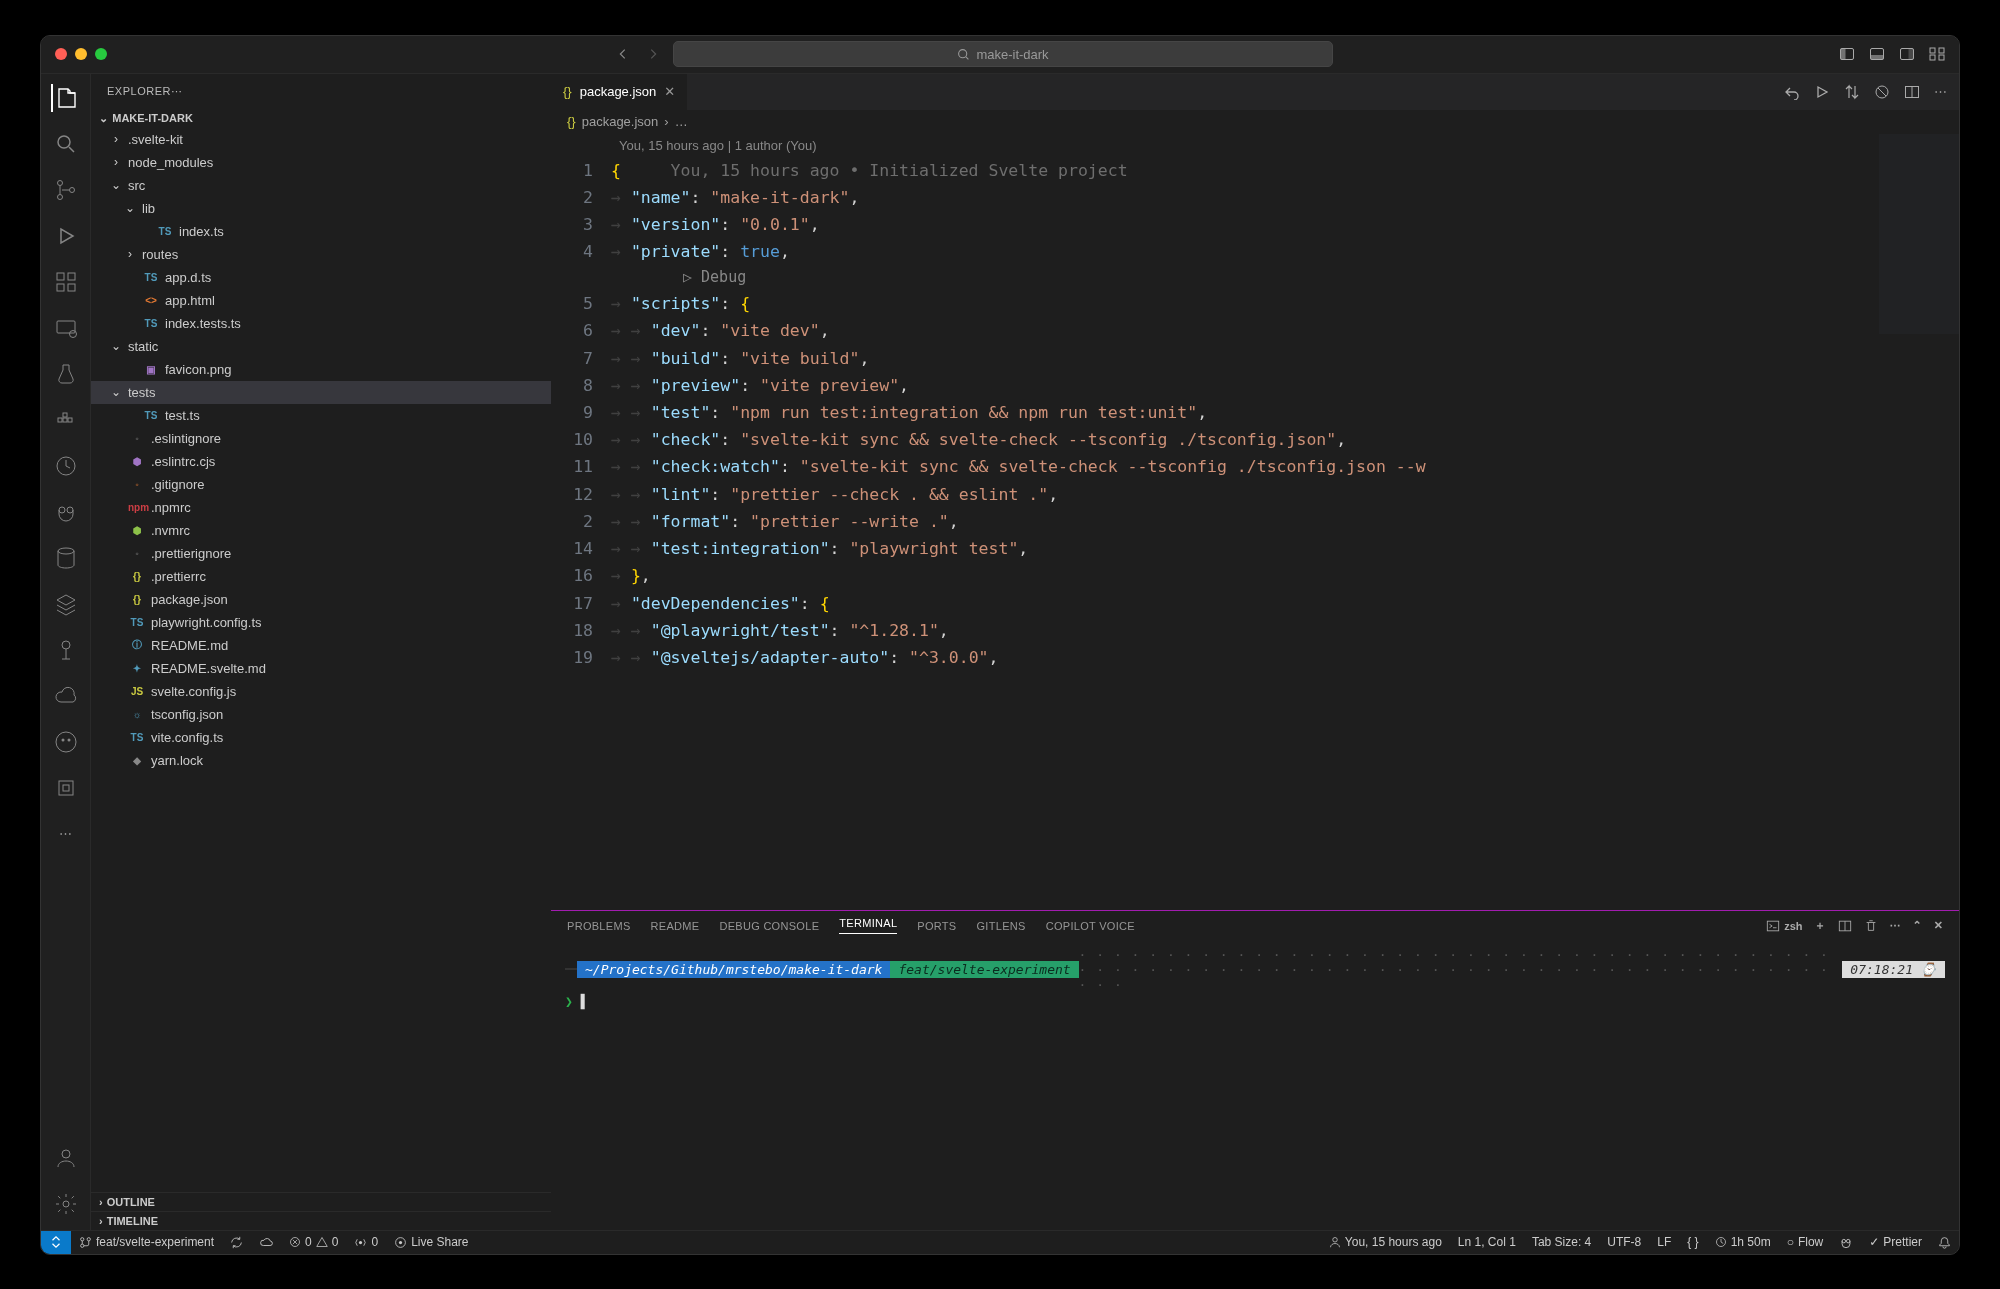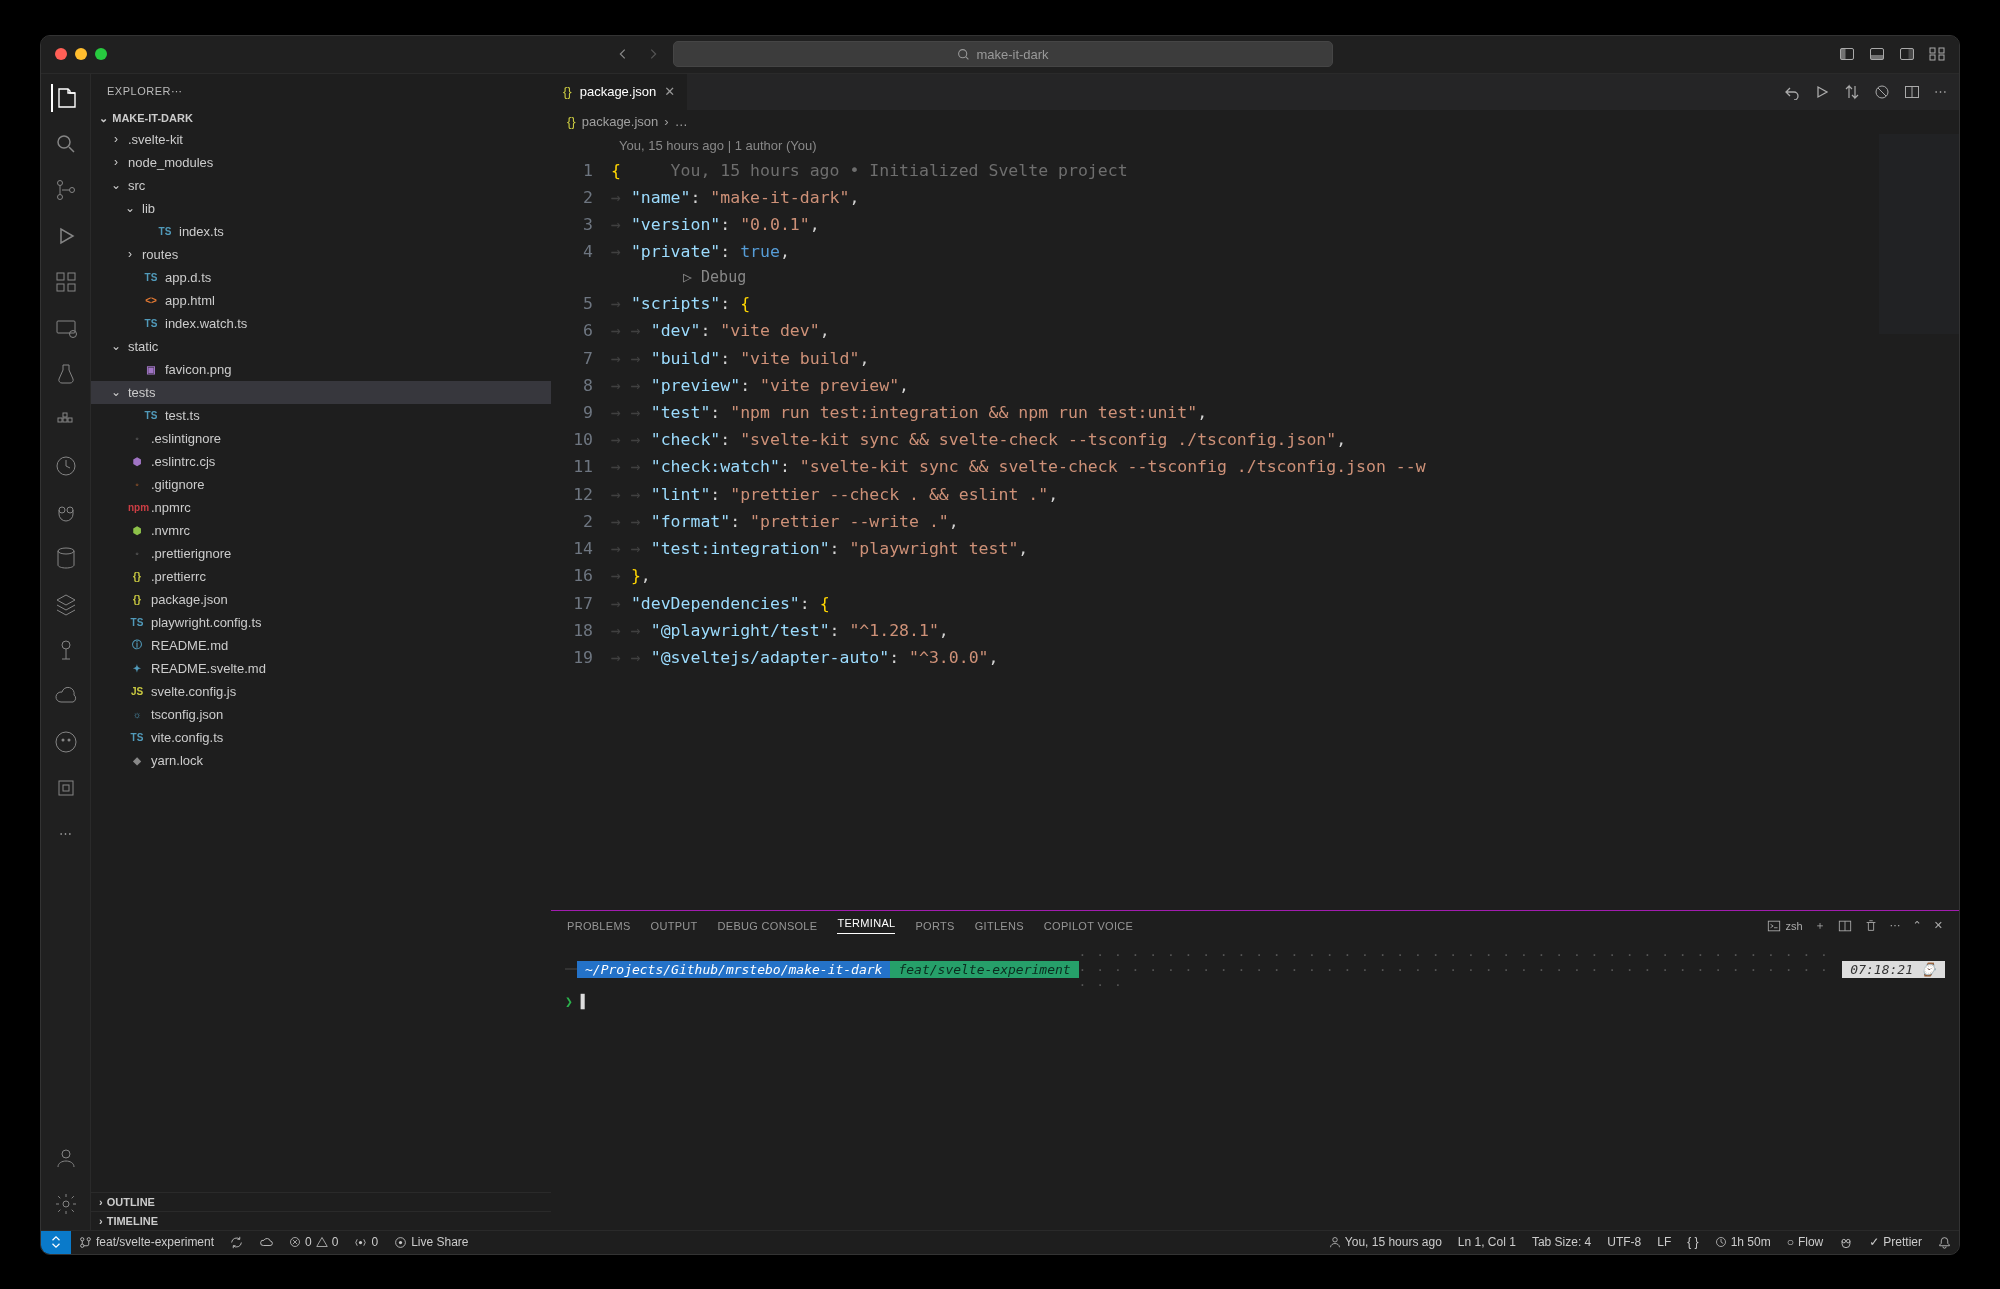--- a/index.html
+++ b/index.html
@@ -114,21 +114,21 @@
 .minimap { position: absolute; right: 0; top: 0; width: 80px; height: 200px; background: #222426; opacity: 0.7;}
 
 
 .panel {
   height: 320px; border-top: 1px solid #a21caf; background: #1e1e1e;
   display: flex; flex-direction: column;
 }
 .panel-tabs { height: 30px; display: flex; align-items: center; gap: 20px; padding: 0 16px; font-size: 11px; color: #969696; }
 .panel-tabs .pt { cursor: pointer; letter-spacing: 0.3px;}
 .panel-tabs .pt.active { color: #fff; border-bottom: 1px solid #fff; padding-bottom: 4px;}
-.panel-tabs .panel-right { margin-left: auto; display: flex; gap: 12px; align-items: center; color: #aaa;}
+.panel-tabs .panel-right { margin-left: auto; display: flex; gap: 12px; align-items: center; color: #aaa; font-weight: bold;}
 .terminal {
   flex: 1; padding: 6px 14px;
   font-family: "SF Mono", Menlo, Consolas, monospace;
   font-size: 13px;
 }
 .prompt-line { display: flex; align-items: center; gap: 0; }
 .seg { padding: 1px 8px; font-style: italic;}
 .seg.apple { background: #333; color: #fff; padding: 1px 6px;}
 .seg.path { background: #2472c8; color: #fff; }
 .seg.branch { background: #26a06a; color: #0b2c1f; }
@@ -370,21 +370,21 @@
             <span class="label">app.d.ts</span>
           </div>
           <div class="tree-row" style="padding-left: 32px;">
             <span class="chev">&nbsp;</span>
             <span class="icon ic-orange" style="font-size: 10px; font-weight: 700;">&lt;&gt;</span>
             <span class="label">app.html</span>
           </div>
           <div class="tree-row" style="padding-left: 32px;">
             <span class="chev">&nbsp;</span>
             <span class="icon ic-blue" style="font-size: 10px; font-weight: 700;">TS</span>
-            <span class="label">index.watch.ts</span>
+            <span class="label">index.tests.ts</span>
           </div>
           <div class="tree-row" style="padding-left: 18px;">
             <span class="chev">⌄</span>
             <span class="label">static</span>
           </div>
           <div class="tree-row" style="padding-left: 32px;">
             <span class="chev">&nbsp;</span>
             <span class="icon ic-purple" style="font-size: 10px; font-weight: 700;">▣</span>
             <span class="label">favicon.png</span>
           </div>
@@ -550,21 +550,21 @@
             <div class="line"><span class="gutter">18</span><span class="code"><span class="tok-indent">→ → </span><span class="tok-key">"@playwright/test"</span><span class="tok-punc">: </span><span class="tok-str">"^1.28.1"</span><span class="tok-punc">,</span></span></div>
             <div class="line"><span class="gutter">19</span><span class="code"><span class="tok-indent">→ → </span><span class="tok-key">"@sveltejs/adapter-auto"</span><span class="tok-punc">: </span><span class="tok-str">"^3.0.0"</span><span class="tok-punc">,</span></span></div>
           </div>
         <div class="minimap"></div>
       </div>
 
       <div class="panel">
         <div class="panel-tabs" id="panel-tabs">
 
           <div class="pt">PROBLEMS</div>
-            <div class="pt">OUTPUT</div>
+            <div class="pt">README</div>
             <div class="pt">DEBUG CONSOLE</div>
             <div class="pt active">TERMINAL</div>
             <div class="pt">PORTS</div>
             <div class="pt">GITLENS</div>
             <div class="pt">COPILOT VOICE</div>
             <div class="panel-right">
             <span style="display:flex;gap:4px;align-items:center">
               <svg width="14" height="14" viewBox="0 0 16 16">
                   <rect x="1.5" y="2.5" width="13" height="11" fill="none" stroke="currentColor"></rect>
                   <path d="M4 6l3 2-3 2M8 10h4" stroke="currentColor" fill="none"></path>

